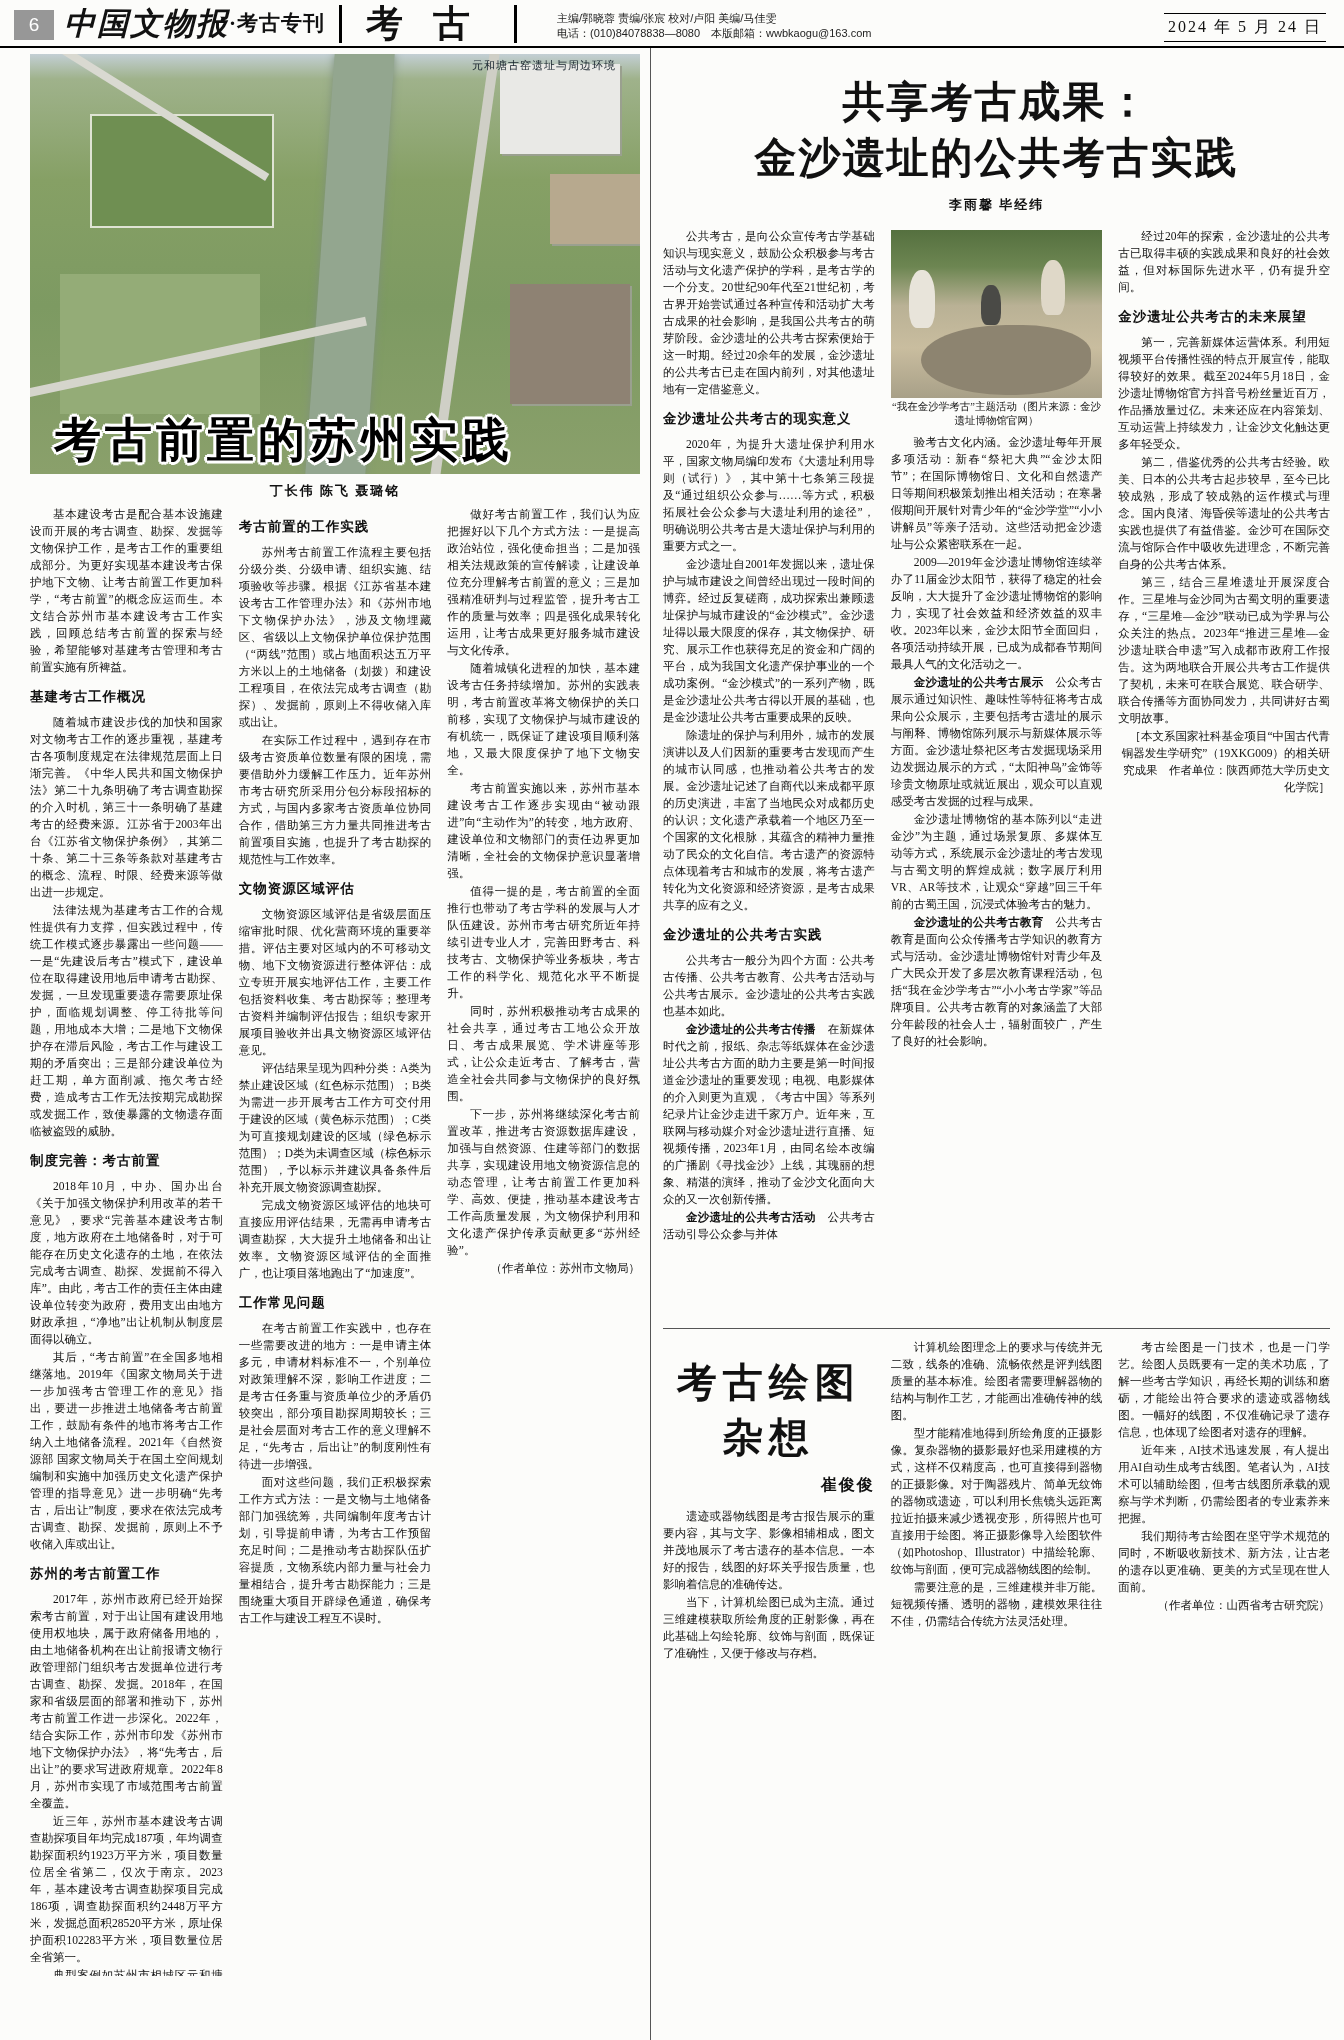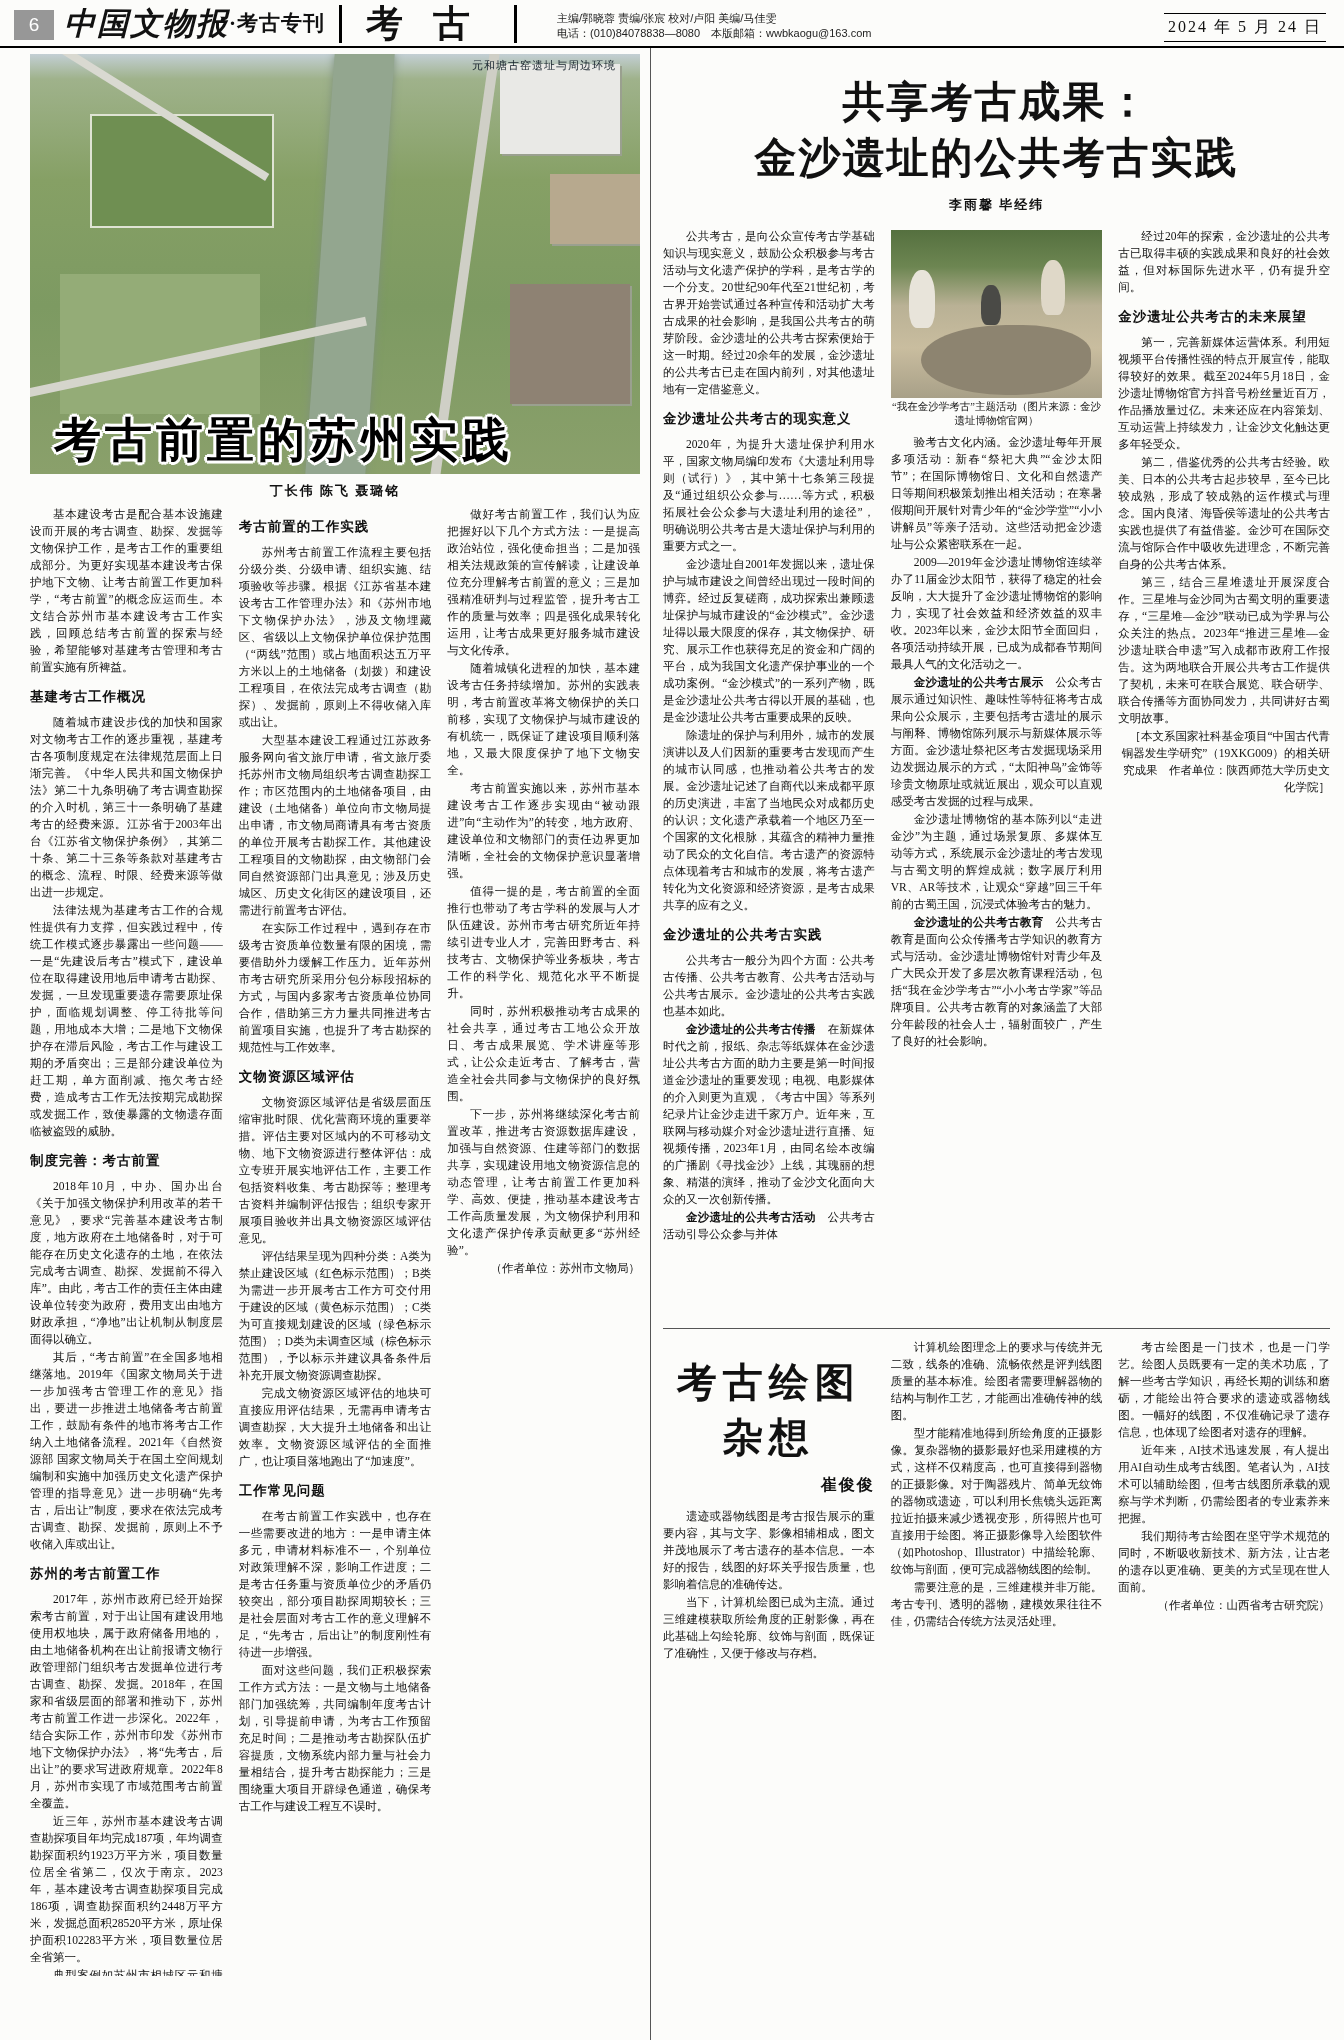--- a/index.html
+++ b/index.html
@@ -115,21 +115,20 @@
             <p class="para">2018年10月，中办、国办出台《关于加强文物保护利用改革的若干意见》，要求“完善基本建设考古制度，地方政府在土地储备时，对于可能存在历史文化遗存的土地，在依法完成考古调查、勘探、发掘前不得入库”。由此，考古工作的责任主体由建设单位转变为政府，费用支出由地方财政承担，“净地”出让机制从制度层面得以确立。</p>
             <p class="para">其后，“考古前置”在全国多地相继落地。2019年《国家文物局关于进一步加强考古管理工作的意见》指出，要进一步推进土地储备考古前置工作，鼓励有条件的地市将考古工作纳入土地储备流程。2021年《自然资源部 国家文物局关于在国土空间规划编制和实施中加强历史文化遗产保护管理的指导意见》进一步明确“先考古，后出让”制度，要求在依法完成考古调查、勘探、发掘前，原则上不予收储入库或出让。</p>
             <div class="sec-head">苏州的考古前置工作</div>
             <p class="para">2017年，苏州市政府已经开始探索考古前置，对于出让国有建设用地使用权地块，属于政府储备用地的，由土地储备机构在出让前报请文物行政管理部门组织考古发掘单位进行考古调查、勘探、发掘。2018年，在国家和省级层面的部署和推动下，苏州考古前置工作进一步深化。2022年，结合实际工作，苏州市印发《苏州市地下文物保护办法》，将“先考古，后出让”的要求写进政府规章。2022年8月，苏州市实现了市域范围考古前置全覆盖。</p>
             <p class="para">近三年，苏州市基本建设考古调查勘探项目年均完成187项，年均调查勘探面积约1923万平方米，项目数量位居全省第二，仅次于南京。2023年，基本建设考古调查勘探项目完成186项，调查勘探面积约2448万平方米，发掘总面积28520平方米，原址保护面积102283平方米，项目数量位居全省第一。</p>
             <p class="para">典型案例如苏州市相城区元和塘古窑址和陆慕老街南住区项目地块，2020—2022年经苏州市考古研究所考古调查勘探与发掘，该过程充分体现出考古前置制度优势，既保障了建设工期，又有效保护了城市文脉与地下文物资源，成为考古前置的“苏州样本”。</p>
           </div>
         <div class="col">
             <div class="sec-head">考古前置的工作实践</div>
             <p class="para">苏州考古前置工作流程主要包括分级分类、分级申请、组织实施、结项验收等步骤。根据《江苏省基本建设考古工作管理办法》和《苏州市地下文物保护办法》，涉及文物埋藏区、省级以上文物保护单位保护范围（“两线”范围）或占地面积达五万平方米以上的土地储备（划拨）和建设工程项目，在依法完成考古调查（勘探）、发掘前，原则上不得收储入库或出让。</p>
-            <p class="para">大型基本建设工程通过江苏政务服务网向省文旅厅申请，省文旅厅委托苏州市文物局组织考古调查勘探工作；市区范围内的土地储备项目，由建设（土地储备）单位向市文物局提出申请，市文物局商请具有考古资质的单位开展考古勘探工作。其他建设工程项目的文物勘探，由文物部门会同自然资源部门出具意见；涉及历史城区、历史文化街区的建设项目，还需进行前置考古评估。</p>
             <p class="para">在实际工作过程中，遇到存在市级考古资质单位数量有限的困境，需要借助外力缓解工作压力。近年苏州市考古研究所采用分包分标段招标的方式，与国内多家考古资质单位协同合作，借助第三方力量共同推进考古前置项目实施，也提升了考古勘探的规范性与工作效率。</p>
             <div class="sec-head">文物资源区域评估</div>
             <p class="para">文物资源区域评估是省级层面压缩审批时限、优化营商环境的重要举措。评估主要对区域内的不可移动文物、地下文物资源进行整体评估：成立专班开展实地评估工作，主要工作包括资料收集、考古勘探等；整理考古资料并编制评估报告；组织专家开展项目验收并出具文物资源区域评估意见。</p>
             <p class="para">评估结果呈现为四种分类：A类为禁止建设区域（红色标示范围）；B类为需进一步开展考古工作方可交付用于建设的区域（黄色标示范围）；C类为可直接规划建设的区域（绿色标示范围）；D类为未调查区域（棕色标示范围），予以标示并建议具备条件后补充开展文物资源调查勘探。</p>
             <p class="para">完成文物资源区域评估的地块可直接应用评估结果，无需再申请考古调查勘探，大大提升土地储备和出让效率。文物资源区域评估的全面推广，也让项目落地跑出了“加速度”。</p>
             <div class="sec-head">工作常见问题</div>
             <p class="para">在考古前置工作实践中，也存在一些需要改进的地方：一是申请主体多元，申请材料标准不一，个别单位对政策理解不深，影响工作进度；二是考古任务重与资质单位少的矛盾仍较突出，部分项目勘探周期较长；三是社会层面对考古工作的意义理解不足，“先考古，后出让”的制度刚性有待进一步增强。</p>
             <p class="para">面对这些问题，我们正积极探索工作方式方法：一是文物与土地储备部门加强统筹，共同编制年度考古计划，引导提前申请，为考古工作预留充足时间；二是推动考古勘探队伍扩容提质，文物系统内部力量与社会力量相结合，提升考古勘探能力；三是围绕重大项目开辟绿色通道，确保考古工作与建设工程互不误时。</p>
           </div>
         <div class="col">
@@ -197,21 +196,21 @@
             <div class="draw-headline">考古绘图杂想</div>
             <div class="draw-byline">崔俊俊</div>
             <div>
                 <p class="para">遗迹或器物线图是考古报告展示的重要内容，其与文字、影像相辅相成，图文并茂地展示了考古遗存的基本信息。一本好的报告，线图的好坏关乎报告质量，也影响着信息的准确传达。</p>
                 <p class="para">当下，计算机绘图已成为主流。通过三维建模获取所绘角度的正射影像，再在此基础上勾绘轮廓、纹饰与剖面，既保证了准确性，又便于修改与存档。</p>
               </div>
           </div>
           <div class="col">
               <p class="para">计算机绘图理念上的要求与传统并无二致，线条的准确、流畅依然是评判线图质量的基本标准。绘图者需要理解器物的结构与制作工艺，才能画出准确传神的线图。</p>
               <p class="para">型才能精准地得到所绘角度的正摄影像。复杂器物的摄影最好也采用建模的方式，这样不仅精度高，也可直接得到器物的正摄影像。对于陶器残片、简单无纹饰的器物或遗迹，可以利用长焦镜头远距离拉近拍摄来减少透视变形，所得照片也可直接用于绘图。将正摄影像导入绘图软件（如Photoshop、Illustrator）中描绘轮廓、纹饰与剖面，便可完成器物线图的绘制。</p>
-              <p class="para">需要注意的是，三维建模并非万能。考古专刊、透明的器物，建模效果往往不佳，仍需结合传统方法灵活处理。</p>
+              <p class="para">需要注意的是，三维建模并非万能。短视频传播、透明的器物，建模效果往往不佳，仍需结合传统方法灵活处理。</p>
             </div>
           <div class="col">
               <p class="para">考古绘图是一门技术，也是一门学艺。绘图人员既要有一定的美术功底，了解一些考古学知识，再经长期的训练和磨砺，才能绘出符合要求的遗迹或器物线图。一幅好的线图，不仅准确记录了遗存信息，也体现了绘图者对遗存的理解。</p>
               <p class="para">近年来，AI技术迅速发展，有人提出用AI自动生成考古线图。笔者认为，AI技术可以辅助绘图，但考古线图所承载的观察与学术判断，仍需绘图者的专业素养来把握。</p>
               <p class="para">我们期待考古绘图在坚守学术规范的同时，不断吸收新技术、新方法，让古老的遗存以更准确、更美的方式呈现在世人面前。</p>
               <p class="para attr-line">（作者单位：山西省考古研究院）</p>
             </div>
         </div>
       </div>
 

